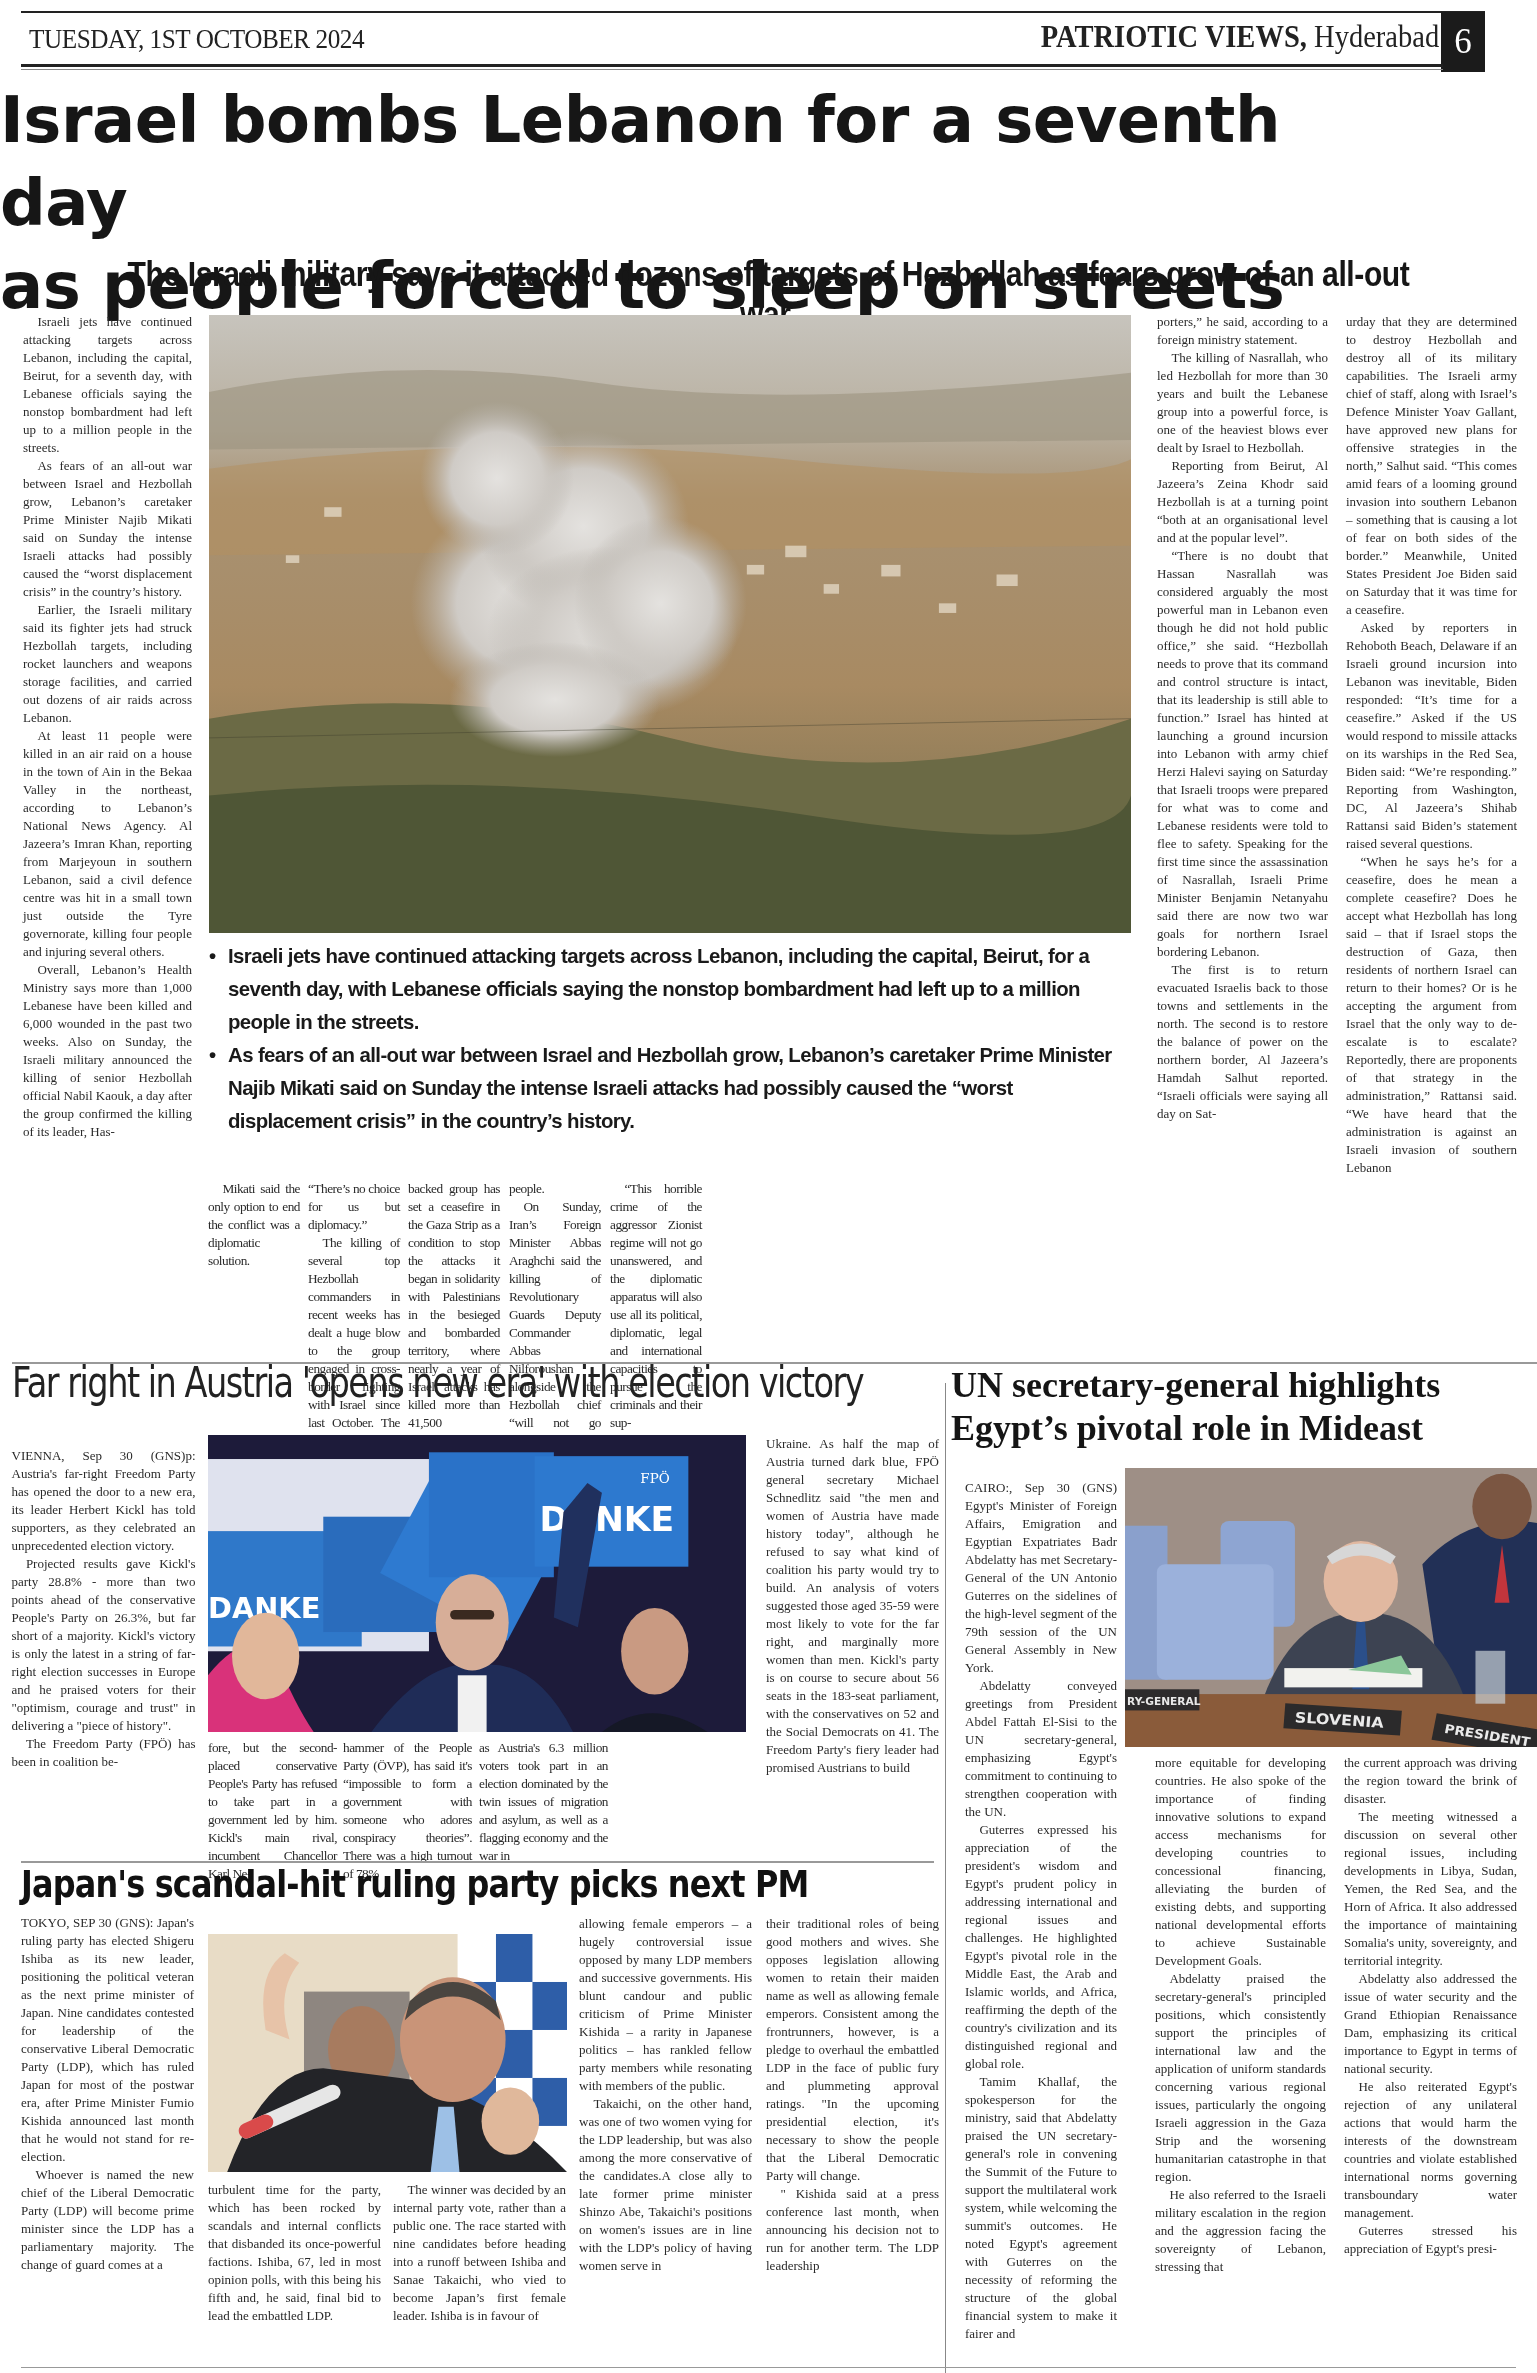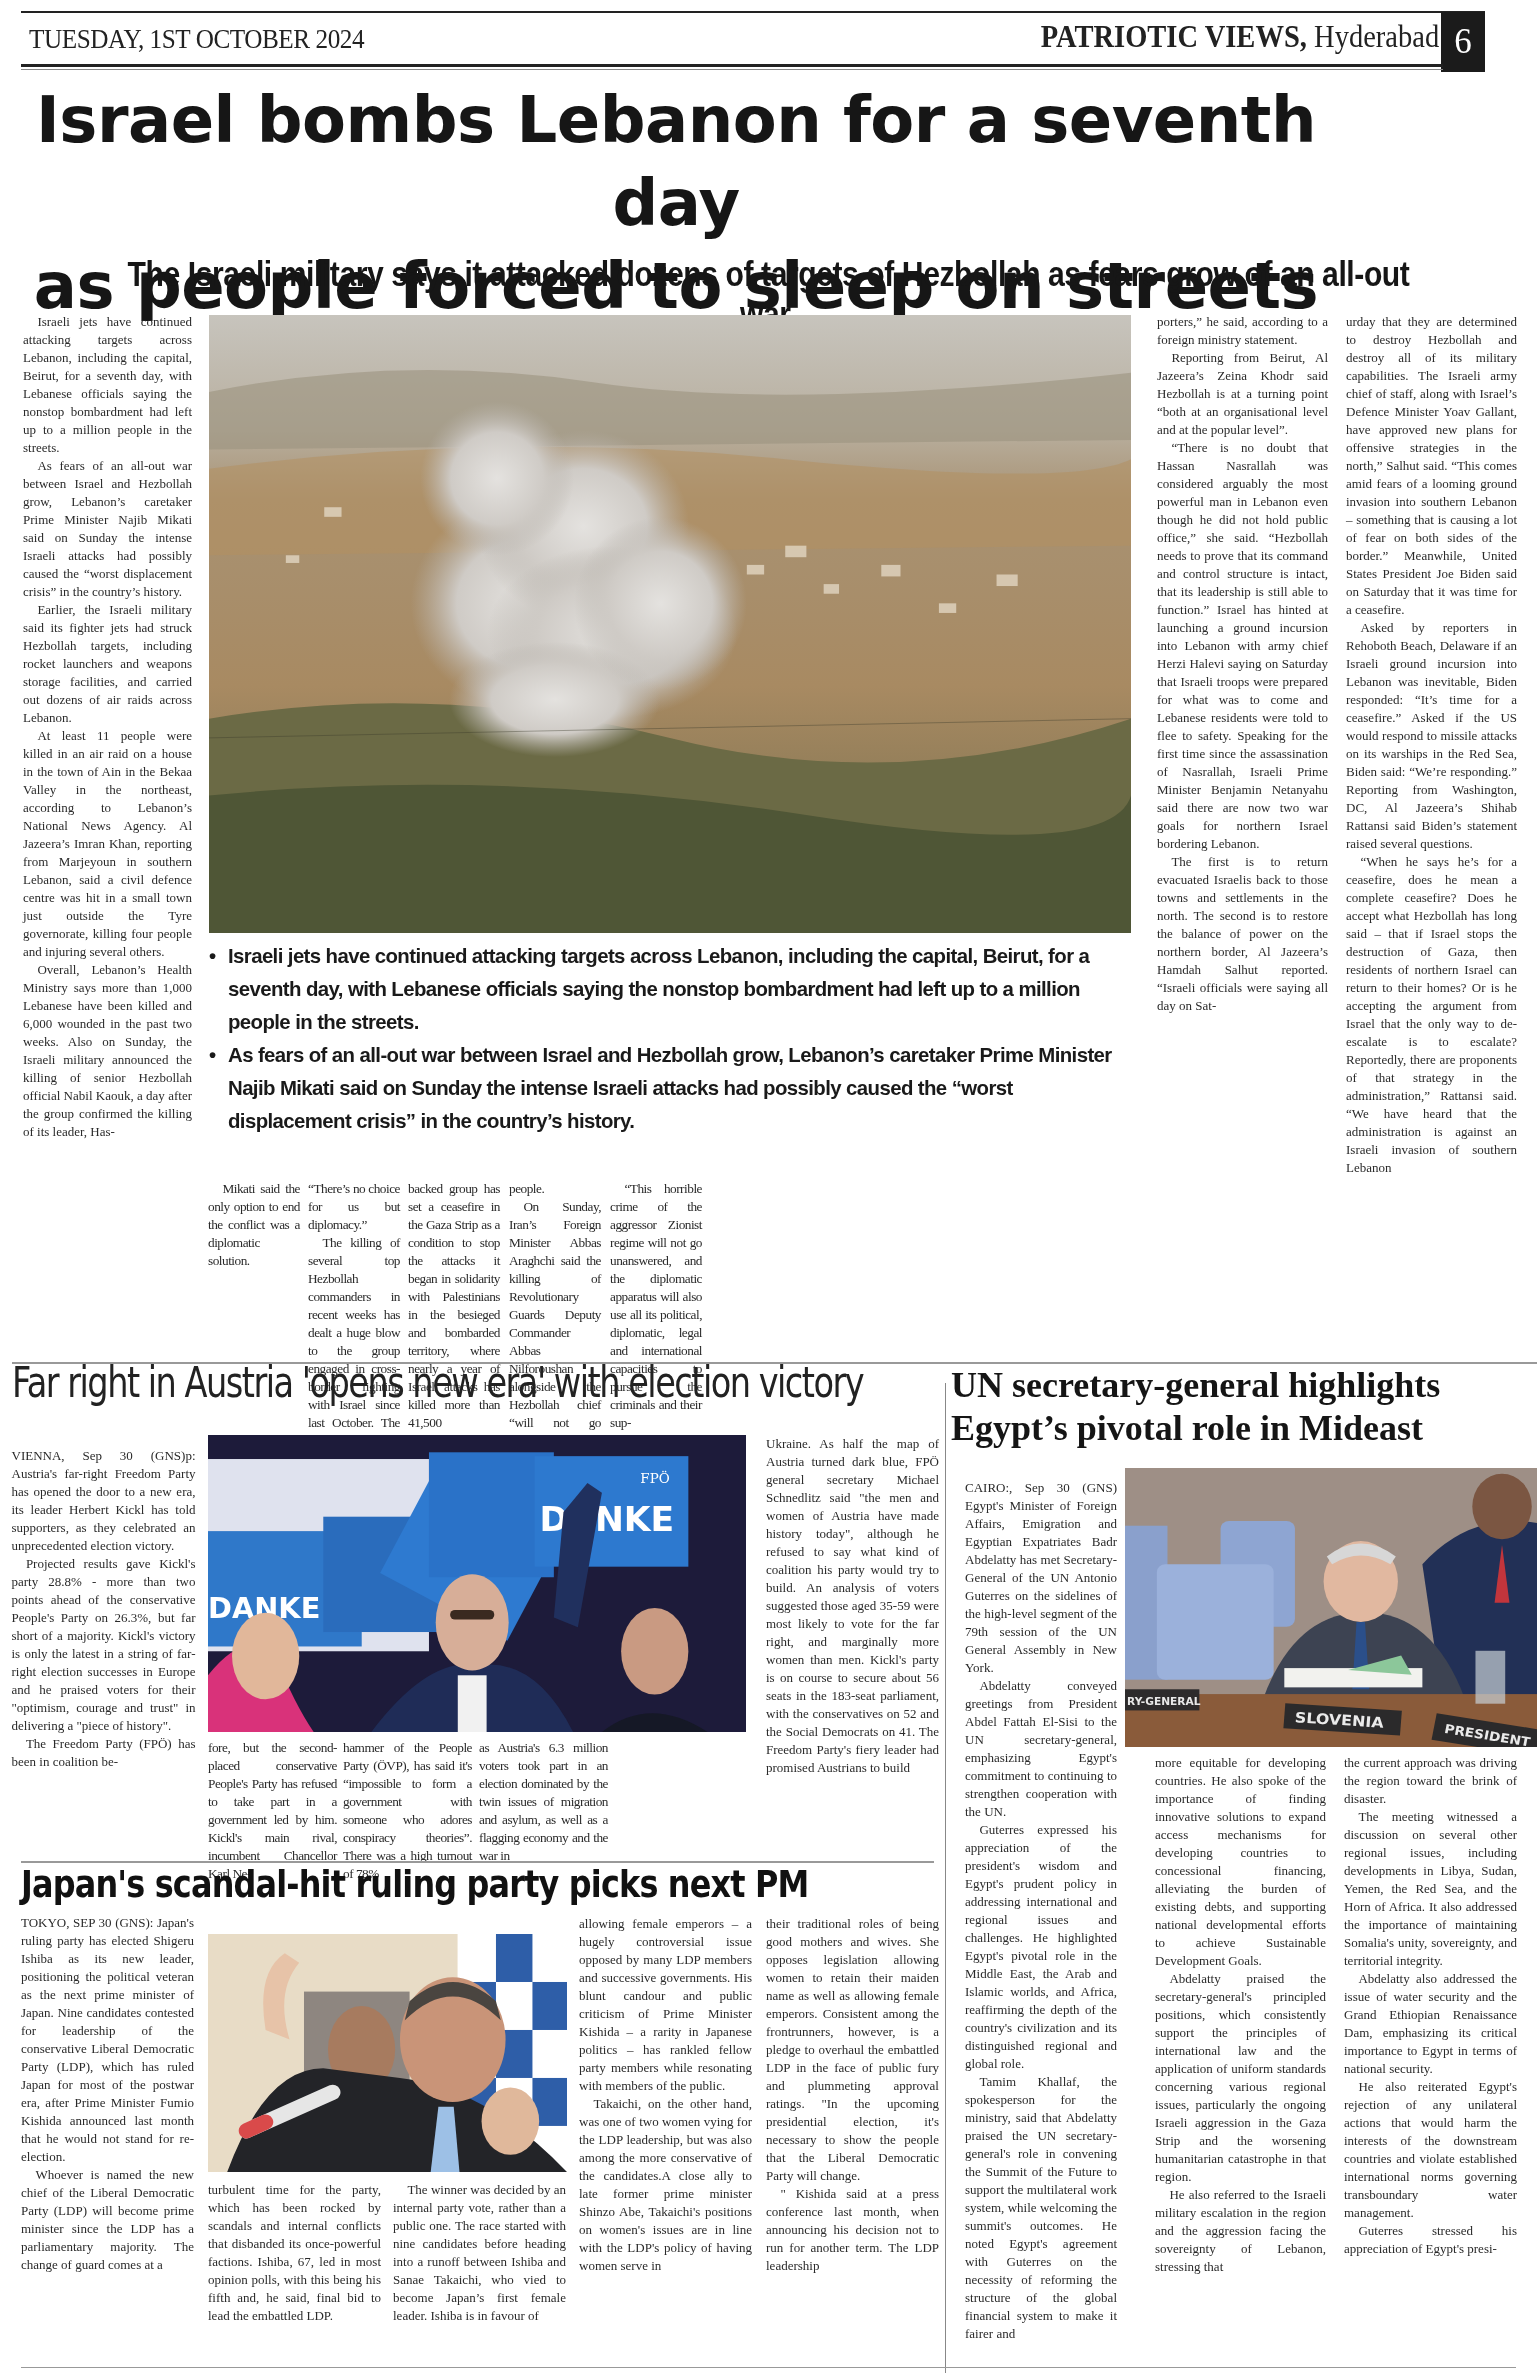--- a/index.html
+++ b/index.html
@@ -11,21 +11,21 @@
   
   .masthead-top-rule { left: 21px; top: 10.6px; width: 1464px; height: 2.9px; background: #222; }
   .masthead-bottom-rule { left: 21px; top: 64px; width: 1422px; height: 2.9px; background: #222; }
   .masthead-bottom-rule2 { left: 21px; top: 69px; width: 1422px; height: 1px; background: #888; }
   .date-line { left: 29px; top: 23px; font-size: 28px; letter-spacing: -0.5px; color: #222; transform: scaleX(0.9); transform-origin: left; }
   .paper-name { right: 98px; top: 19px; font-size: 31px; color: #222; transform: scaleX(0.92); transform-origin: right; }
   .paper-name b { font-weight: bold; }
   .page-num { left: 1441px; top: 11.5px; width: 44px; height: 60px; background: #1b1b1b; color: #fff; font-size: 35px; text-align: center; line-height: 60px; }
 
   
-  .lead-headline { left: 0; top: 79px; width: 1352px; text-align: center; font-family: "DejaVu Sans", sans-serif; font-weight: bold; font-size: 64px; line-height: 83px; letter-spacing: -0.5px; color: #161616; }
+  .lead-headline { left: 0; top: 79px; width: 1352px; font-family: "DejaVu Sans", sans-serif; font-weight: bold; font-size: 64px; line-height: 83px; letter-spacing: -0.5px; color: #161616; }
   .lead-deck { left: 0; top: 254px; width: 1537px; text-align: center; font-family: "Liberation Sans", sans-serif; font-weight: bold; font-size: 35px; color: #161616; transform: scaleX(0.86); transform-origin: center; letter-spacing: -0.5px; }
 
   
   .col { font-size: 13px; line-height: 18px; text-align: justify; hyphens: manual; color: #2a2a2a; }
   .col p { text-indent: 14.4px; }
   .col p.noindent { text-indent: 0; }
   .cond { font-family: "Liberation Serif", serif; font-size: 13.3px; line-height: 18px; letter-spacing: -0.5px; }
 
   
   .photo { overflow: hidden; }
@@ -129,20 +129,21 @@
 <div class="abs col cond" style="left:509px; top:1180px; width:92px;">
   <p class="noindent">people.</p>
   <p>On Sunday, Iran’s Foreign Minister Abbas Araghchi said the killing of Revolutionary Guards Deputy Commander Abbas Nilforoushan alongside the Hezbollah chief “will not go unanswered.”</p>
 </div>
 <div class="abs col cond" style="left:610px; top:1180px; width:92px;">
   <p>“This horrible crime of the aggressor Zionist regime will not go unanswered, and the diplomatic apparatus will also use all its political, diplomatic, legal and international capacities to pursue the criminals and their sup-</p>
 </div>
 
 <div class="abs col" style="left:1157px; top:313px; width:171px;">
   <p class="noindent">porters,” he said, according to a foreign ministry statement.</p>
+  <p>The killing of Nasrallah, who led Hezbollah for more than 30 years and built the Lebanese group into a powerful force, is one of the heaviest blows ever dealt by Israel to Hezbollah.</p>
   <p>Reporting from Beirut, Al Jazeera’s Zeina Khodr said Hezbollah is at a turning point “both at an organisational level and at the popular level”.</p>
   <p>“There is no doubt that Hassan Nasrallah was considered arguably the most powerful man in Lebanon even though he did not hold public office,” she said. “Hezbollah needs to prove that its command and control structure is intact, that its leadership is still able to function.” Israel has hinted at launching a ground incursion into Lebanon with army chief Herzi Halevi saying on Saturday that Israeli troops were prepared for what was to come and Lebanese residents were told to flee to safety. Speaking for the first time since the assassination of Nasrallah, Israeli Prime Minister Benjamin Netanyahu said there are now two war goals for northern Israel bordering Lebanon.</p>
   <p>The first is to return evacuated Israelis back to those towns and settlements in the north. The second is to restore the balance of power on the northern border, Al Jazeera’s Hamdah Salhut reported. “Israeli officials were saying all day on Sat-</p>
 </div>
 <div class="abs col" style="left:1346px; top:313px; width:171px;">
   <p class="noindent">urday that they are determined to destroy Hezbollah and destroy all of its military capabilities. The Israeli army chief of staff, along with Israel’s Defence Minister Yoav Gallant, have approved new plans for offensive strategies in the north,” Salhut said. “This comes amid fears of a looming ground invasion into southern Lebanon – something that is causing a lot of fear on both sides of the border.” Meanwhile, United States President Joe Biden said on Saturday that it was time for a ceasefire.</p>
   <p>Asked by reporters in Rehoboth Beach, Delaware if an Israeli ground incursion into Lebanon was inevitable, Biden responded: “It’s time for a ceasefire.” Asked if the US would respond to missile attacks on its warships in the Red Sea, Biden said: “We’re responding.” Reporting from Washington, DC, Al Jazeera’s Shihab Rattansi said Biden’s statement raised several questions.</p>
   <p>“When he says he’s for a ceasefire, does he mean a complete ceasefire? Does he accept what Hezbollah has long said – that if Israel stops the destruction of Gaza, then residents of northern Israel can return to their homes? Or is he accepting the argument from Israel that the only way to de-escalate is to escalate? Reportedly, there are proponents of that strategy in the administration,” Rattansi said. “We have heard that the administration is against an Israeli invasion of southern Lebanon</p>
 </div>
 

